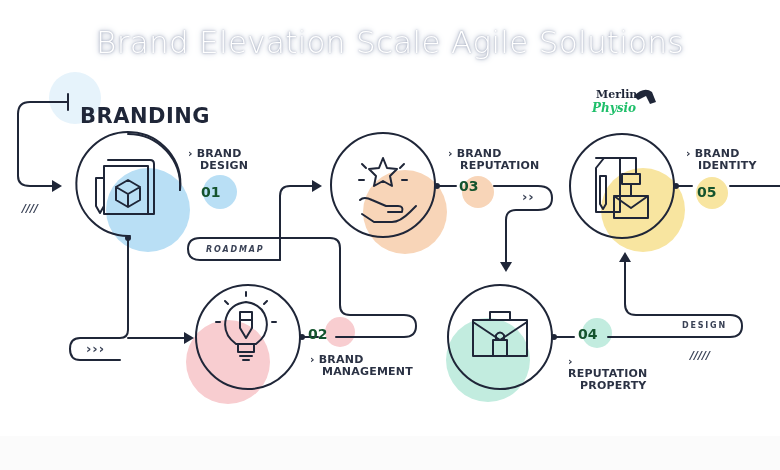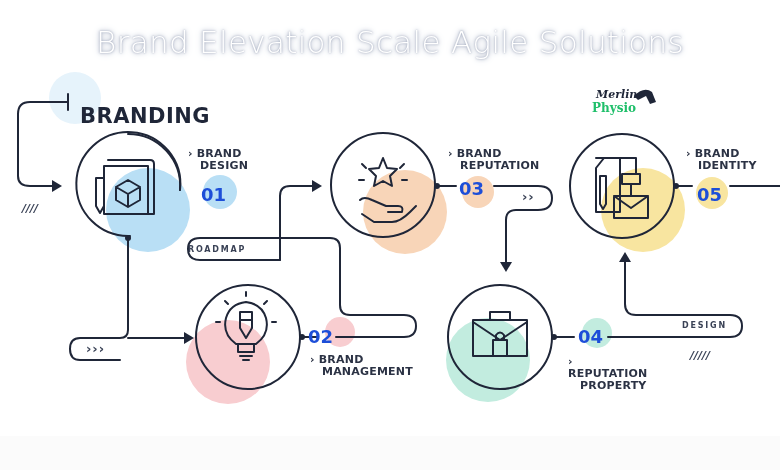--- a/index.html
+++ b/index.html
@@ -4,25 +4,25 @@
 <style>
   html,body{margin:0;padding:0;}
   body{width:780px;height:470px;overflow:hidden;background:#fbfbfb;position:relative;font-family:"DejaVu Sans","Liberation Sans",sans-serif;}
   .canvas{position:absolute;left:0;top:0;width:620px;height:470px;background:#fbfbfb;}
   .board{position:absolute;left:0;top:0;width:780px;height:436px;background:#ffffff;}
   .title{position:absolute;left:0;top:24px;width:780px;text-align:center;font-size:31px;color:#ffffff;letter-spacing:0.3px;
     font-family:"DejaVu Sans","Liberation Sans",sans-serif;font-weight:300;
     text-shadow:0 0 2px #9aa3b8,0 0 4px #aab2c4,0 0 8px #c8cedb;}
   svg{position:absolute;left:0;top:0;}
   .lbl{position:absolute;font-size:11px;font-weight:bold;color:#2b3244;line-height:12px;letter-spacing:0.2px;font-family:"DejaVu Sans","Liberation Sans",sans-serif;}
-  .num{position:absolute;font-size:18px;font-weight:bold;color:#1d4ed8;font-family:"DejaVu Sans","Liberation Sans",sans-serif;text-align:center;}
+  .num{position:absolute;font-size:14px;font-weight:bold;color:#14532d;font-family:"DejaVu Sans","Liberation Sans",sans-serif;text-align:center;}
   .pill-text{position:absolute;font-size:8px;font-weight:bold;letter-spacing:1.8px;color:#3a4256;font-family:"DejaVu Sans","Liberation Sans",sans-serif;}
   .heading{position:absolute;left:80px;top:104px;font-size:21px;font-weight:bold;color:#1f2638;letter-spacing:0.5px;font-family:"DejaVu Sans","Liberation Sans",sans-serif;}
-  .logo1{position:absolute;left:596px;top:88px;font-size:11px;font-style:italic;font-weight:bold;color:#1f2638;font-family:"DejaVu Serif","Liberation Serif",serif;}
-  .logo2{position:absolute;left:592px;top:101px;font-size:12px;font-weight:bold;color:#1fbf6a;font-family:"DejaVu Serif","Liberation Serif",serif;}
+  .logo1{position:absolute;left:596px;top:88px;font-size:11px;font-weight:bold;color:#1f2638;font-family:"DejaVu Serif","Liberation Serif",serif;}
+  .logo2{position:absolute;left:592px;top:101px;font-size:12px;font-style:italic;font-weight:bold;color:#1fbf6a;font-family:"DejaVu Serif","Liberation Serif",serif;}
 </style>
 </head>
 <body>
 
 <div class="canvas">
   <div class="board"></div>
 
   <div class="title">Brand Elevation Scale Agile Solutions</div>
 
   <svg width="780" height="470" viewBox="0 0 780 470">
@@ -148,20 +148,20 @@
     <span style="padding-left:12px;">PROPERTY</span>
   </div>
 
   <div class="lbl" style="left:686px;top:148px;">
     <span>›</span>
     <span>BRAND</span><br>
     <span style="padding-left:12px;margin-top:17px;">IDENTITY</span>
   </div>
   <div class="num" style="left:697px;top:184px;">05</div>
 
-  <div class="pill-text" style="left:188px;top:245px;">ROADMAP</div>
+  <div class="pill-text" style="left:206px;top:245px;font-style:italic;">ROADMAP</div>
   <div class="pill-text" style="left:682px;top:321px;">DESIGN</div>
   <div class="pill-text" style="left:86px;top:341px;font-size:13px;letter-spacing:1px;">›››</div>
   <div class="pill-text" style="left:522px;top:189px;font-size:13px;letter-spacing:1px;">››</div>
 
   <div class="pill-text" style="left:22px;top:202px;font-size:11px;letter-spacing:0px;font-style:italic;">////</div>
   <div class="pill-text" style="left:690px;top:349px;font-size:11px;letter-spacing:0px;font-style:italic;">/////</div>
 </div>
 
 </body></html>

